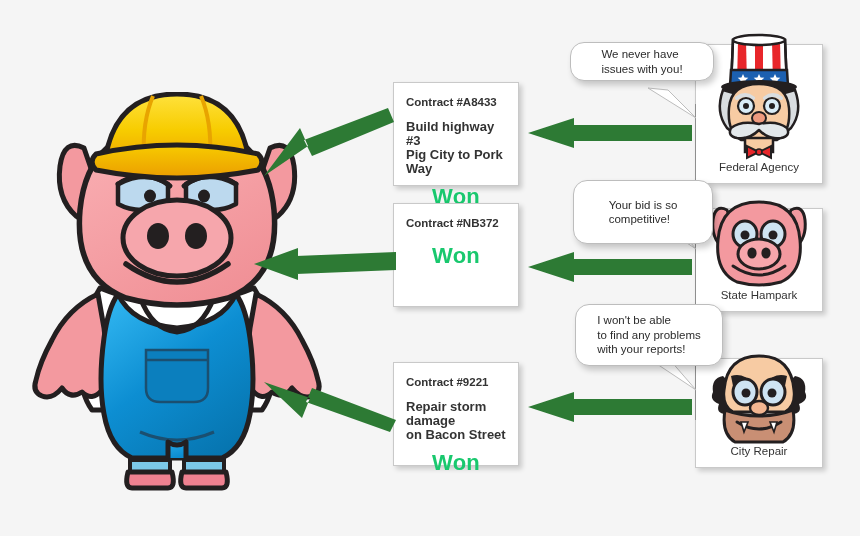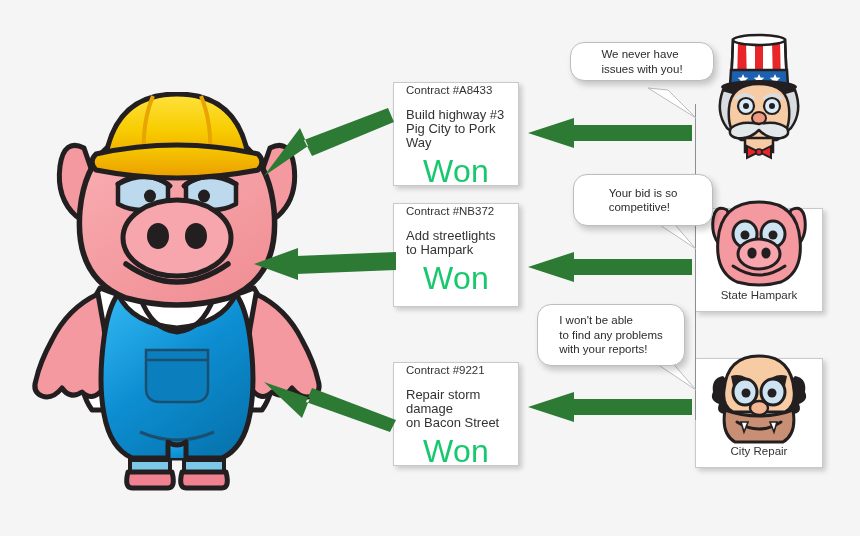--- a/index.html
+++ b/index.html
@@ -25,37 +25,38 @@
   .card {
     position: absolute;
     background: #ffffff;
     border: 1px solid #c9c9c9;
     box-shadow: 3px 3px 5px rgba(0,0,0,0.18);
     box-sizing: border-box;
   }
 
   
   .contract-card {
-    padding: 0 12px 6px 12px;
+    padding: 12px 12px 6px 12px;
+    font-weight: bold;
   }
   .contract-id {
     font-size: 11.5px;
     color: #333333;
     line-height: 14px;
     margin-bottom: 11px;
     white-space: nowrap;
   }
   .contract-desc {
     font-size: 13px;
     color: #333333;
     line-height: 14px;
     white-space: pre-line;
   }
   .contract-status {
-    font-size: 32px;
+    font-size: 22px;
     color: #19c86e;
     text-align: center;
     line-height: 30px;
     margin-top: 6px;
     letter-spacing: 0.2px;
   }
 
   
   .agency-card {
     display: flex;
@@ -250,32 +251,33 @@
 
   <div class="card contract-card" style="left:393px; top:82px; width:126px; height:104px;">
     <div class="contract-id">Contract #A8433</div>
     <div class="contract-desc">Build highway #3
 Pig City to Pork Way</div>
     <div class="contract-status">Won</div>
   </div>
 
   <div class="card contract-card" style="left:393px; top:203px; width:126px; height:104px;">
     <div class="contract-id">Contract #NB372</div>
-    <div class="contract-desc">Add streetlights
-to Hampark</div>
     <div class="contract-status">Won</div>
   </div>
 
   <div class="card contract-card" style="left:393px; top:362px; width:126px; height:104px;">
     <div class="contract-id">Contract #9221</div>
     <div class="contract-desc">Repair storm damage
 on Bacon Street</div>
     <div class="contract-status">Won</div>
   </div>
 
+  <div class="card agency-card" style="left:695px; top:44px; width:128px; height:140px;">
+    <div class="agency-label">Federal Agency</div>
+  </div>
   <div class="agency-art" style="left:695px; top:28px; width:128px;">
     <svg width="108" height="134" viewBox="0 0 108 134">
 
       <g>
         <path d="M28 12 L80 12 L82 58 L26 58 Z" fill="#ffffff" stroke="#231f20" stroke-width="2.5"></path>
         <path d="M33 12 L41 12 L42 58 L32 58 Z" fill="#e8262a"></path>
         <path d="M50 12 L58 12 L58 58 L50 58 Z" fill="#e8262a"></path>
         <path d="M67 12 L75 12 L76 58 L68 58 Z" fill="#e8262a"></path>
         <path d="M28 12 L80 12 L82 58 L26 58 Z" fill="none" stroke="#231f20" stroke-width="2.5"></path>
         <ellipse cx="54" cy="12" rx="26" ry="5" fill="#ffffff" stroke="#231f20" stroke-width="2.5"></ellipse>
@@ -371,27 +373,27 @@
     <path d="M8 2 L56 32 L28 4 Z" fill="#ffffff" stroke="#bdbdbd" stroke-width="1"></path>
   </svg>
   <div class="bubble" style="left:570px; top:42px; width:144px; height:39px;">
     <div class="bubble-text">We never have
 issues with you!</div>
   </div>
 
   <svg class="bubble-tail" style="left:640px; top:215px; width:64px; height:38px;">
     <path d="M8 2 L56 34 L30 4 Z" fill="#ffffff" stroke="#bdbdbd" stroke-width="1"></path>
   </svg>
-  <div class="bubble" style="left:573px; top:174px; width:140px; height:52px;">
+  <div class="bubble" style="left:573px; top:180px; width:140px; height:64px;">
     <div class="bubble-text">Your bid is so
 competitive!</div>
   </div>
 
   <svg class="bubble-tail" style="left:640px; top:356px; width:64px; height:38px;">
     <path d="M8 2 L56 34 L30 4 Z" fill="#ffffff" stroke="#bdbdbd" stroke-width="1"></path>
   </svg>
-  <div class="bubble" style="left:537px; top:304px; width:148px; height:62px;">
+  <div class="bubble" style="left:575px; top:304px; width:148px; height:62px;">
     <div class="bubble-text">I won't be able
 to find any problems
 with your reports!</div>
   </div>
 
 </div>
 
 </body></html>

